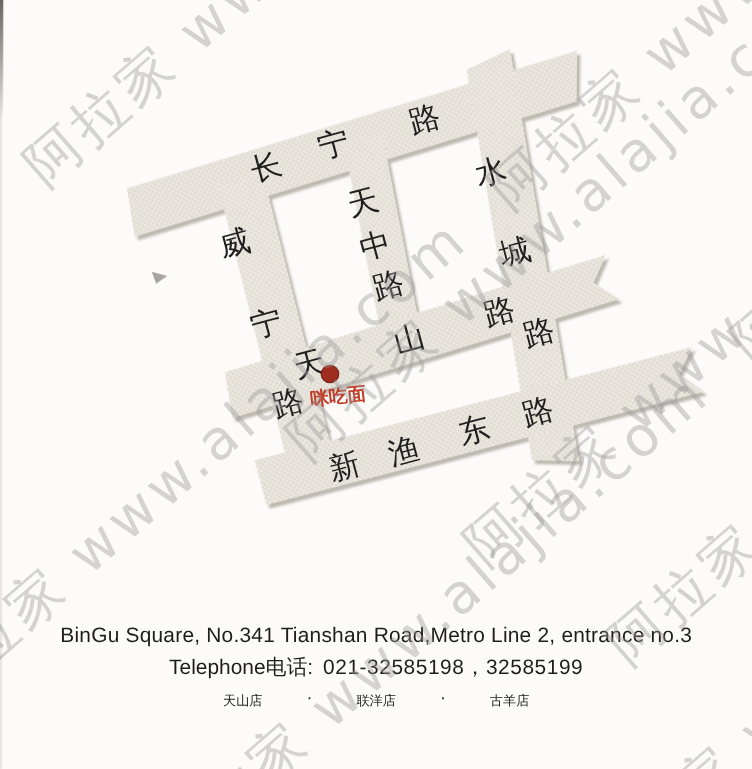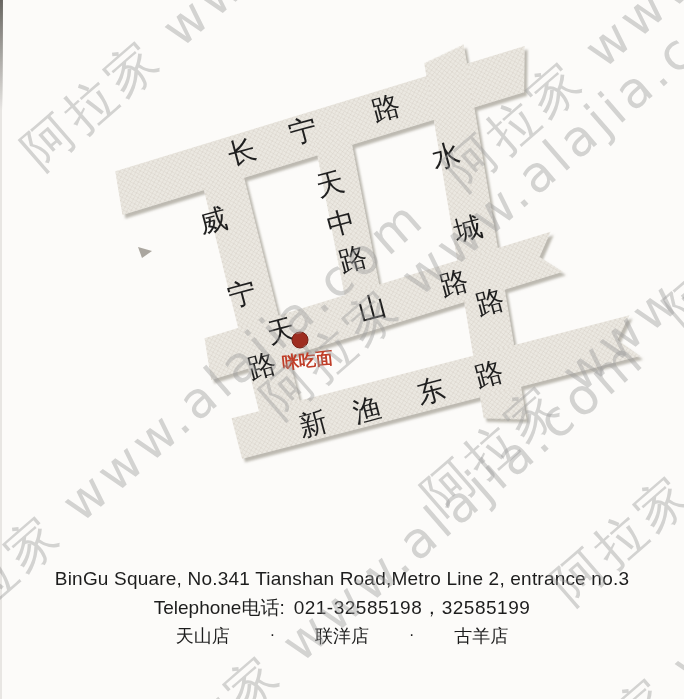--- a/index.html
+++ b/index.html
@@ -29,21 +29,21 @@
   
   #footer{
     position:absolute;left:0;top:564px;width:684px;text-align:center;
     color:#1d1d1d;
   }
   #footer .fline{line-height:29px;white-space:nowrap;}
   .addr-en{font-size:19px;letter-spacing:.2px;}
   .addr-cn{font-size:20px;}
   .phone-line{font-size:19px;}
   .phone-line .num{margin-left:9px;letter-spacing:.5px;}
-  .stores .store{font-size:18px;margin:0 6px;}
+  .stores .store{font-size:12px;margin:0 6px;}
   .stores .sep{font-size:16px;margin:0 34px;position:relative;top:-2px;}
   
   .wm{
     position:absolute;white-space:nowrap;pointer-events:none;
     font-family:"DejaVu Sans",sans-serif;
     font-size:50px;letter-spacing:5px;
     opacity:.42;transform-origin:0 50%;transform:rotate(-41deg);
   }
   .wm span{margin-right:46px;}
 </style>

